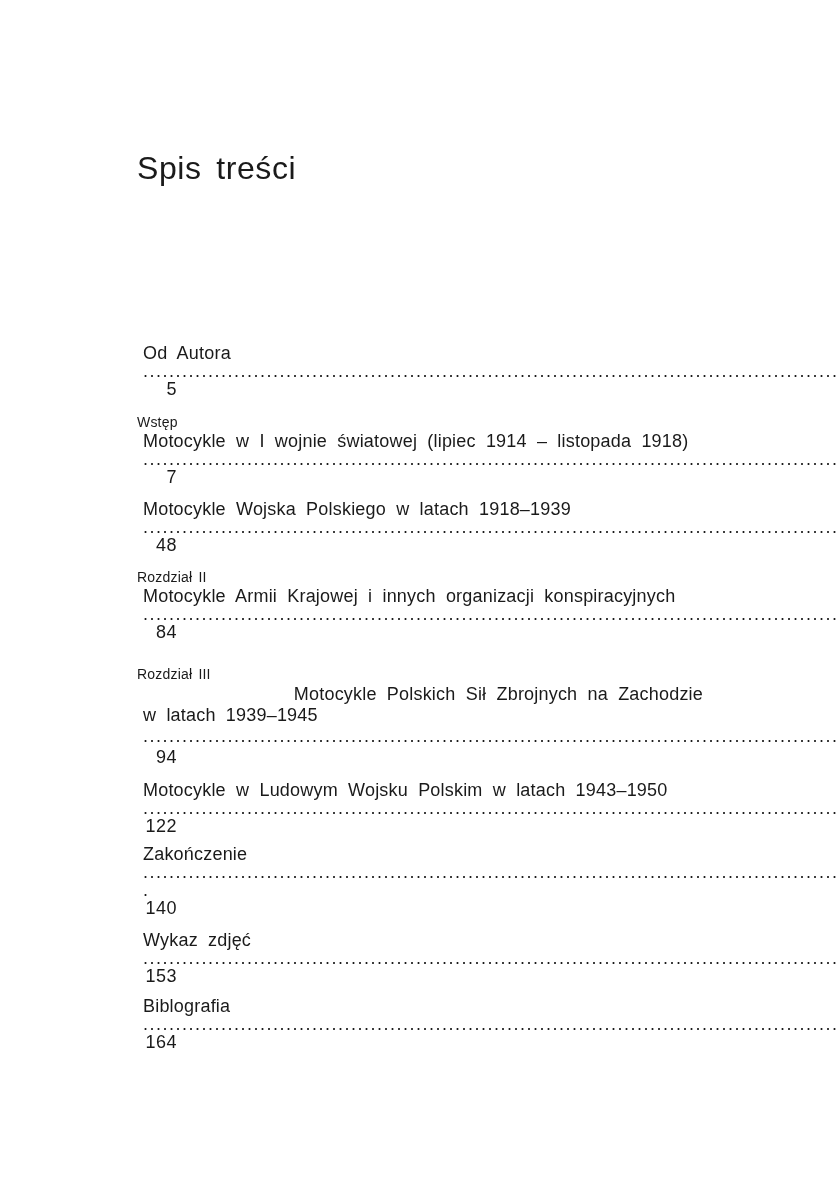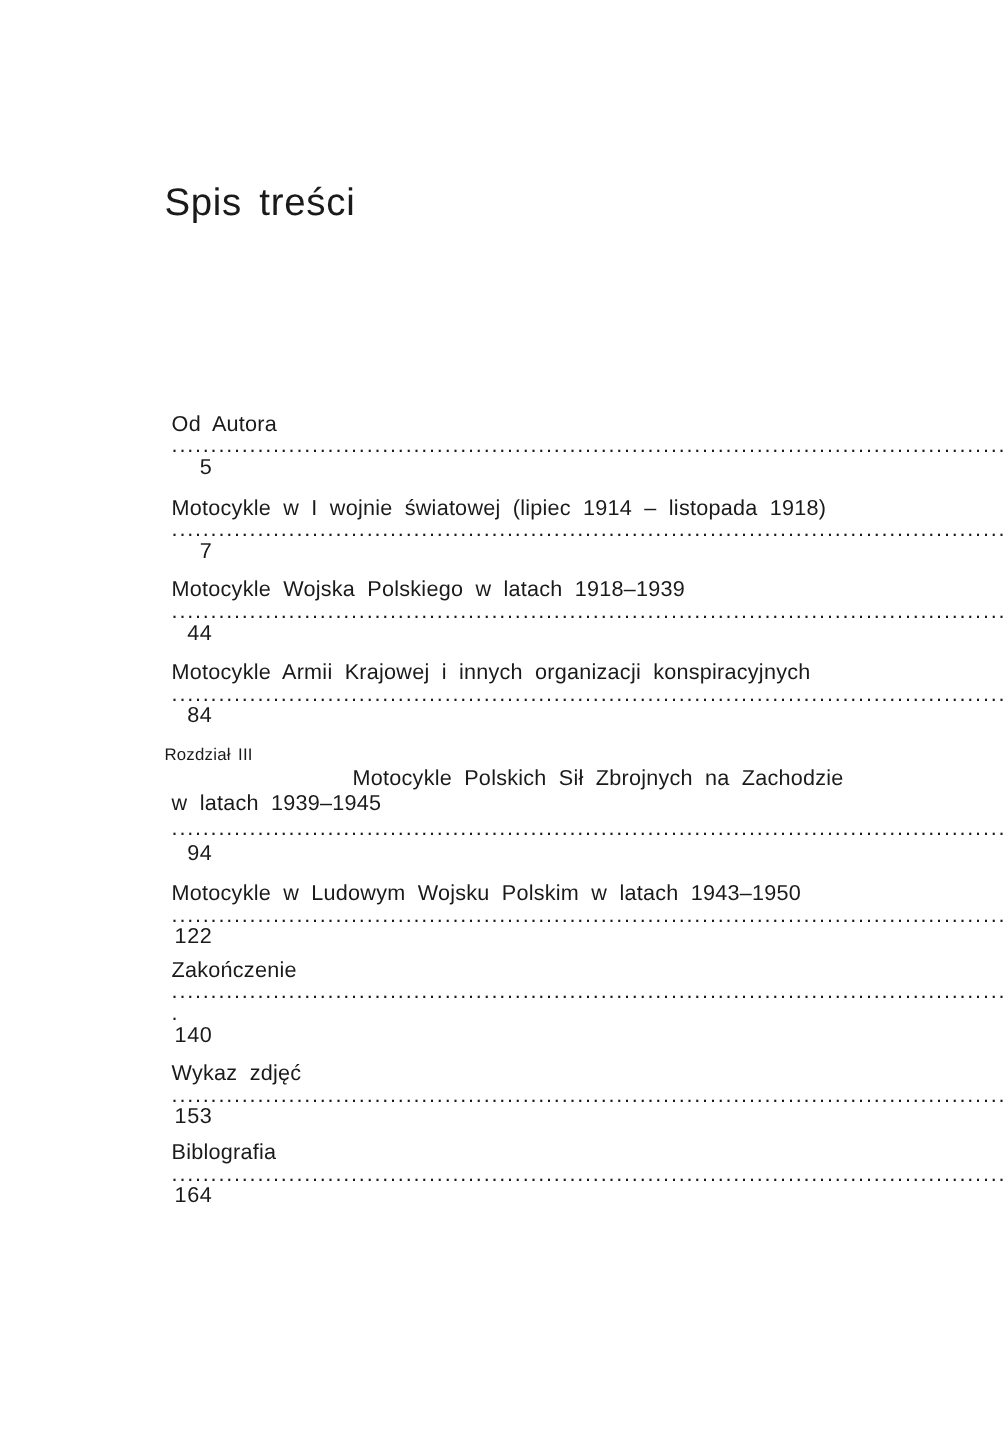--- a/index.html
+++ b/index.html
@@ -87,44 +87,46 @@
 
     <div class="entry">
       <div class="row">
         <span class="t">Od Autora</span>
         <span class="dots">........................................................................................................................................................................................................</span>
         <span class="pg">5</span>
       </div>
     </div>
 
     <div class="entry" style="margin-top:16px">
+      <p class="sub">Wstęp</p>
       <div class="row">
         <span class="t">Motocykle w I wojnie światowej (lipiec 1914 – listopada 1918)</span>
         <span class="dots">........................................................................................................................................................................................................</span>
         <span class="pg">7</span>
       </div>
     </div>
 
     <div class="entry" style="margin-top:14px">
       <div class="row">
         <span class="t">Motocykle Wojska Polskiego w latach 1918–1939</span>
         <span class="dots">........................................................................................................................................................................................................</span>
-        <span class="pg">44</span>
+        <span class="pg">48</span>
       </div>
     </div>
 
     <div class="entry" style="margin-top:15px">
+      <p class="sub">Rozdział II</p>
       <div class="row">
         <span class="t">Motocykle Armii Krajowej i innych organizacji konspiracyjnych</span>
         <span class="dots">........................................................................................................................................................................................................</span>
         <span class="pg">84</span>
       </div>
     </div>
 
-    <div class="entry" style="margin-top:15px">
+    <div class="entry" style="margin-top:25px">
       <p class="sub">Rozdział III</p>
       <div class="line1">Motocykle Polskich Sił Zbrojnych na Zachodzie</div>
       <div class="row row2">
         <span class="t">w latach 1939–1945</span>
         <span class="dots">........................................................................................................................................................................................................</span>
         <span class="pg">94</span>
       </div>
     </div>
 
     <div class="entry" style="margin-top:13px">

